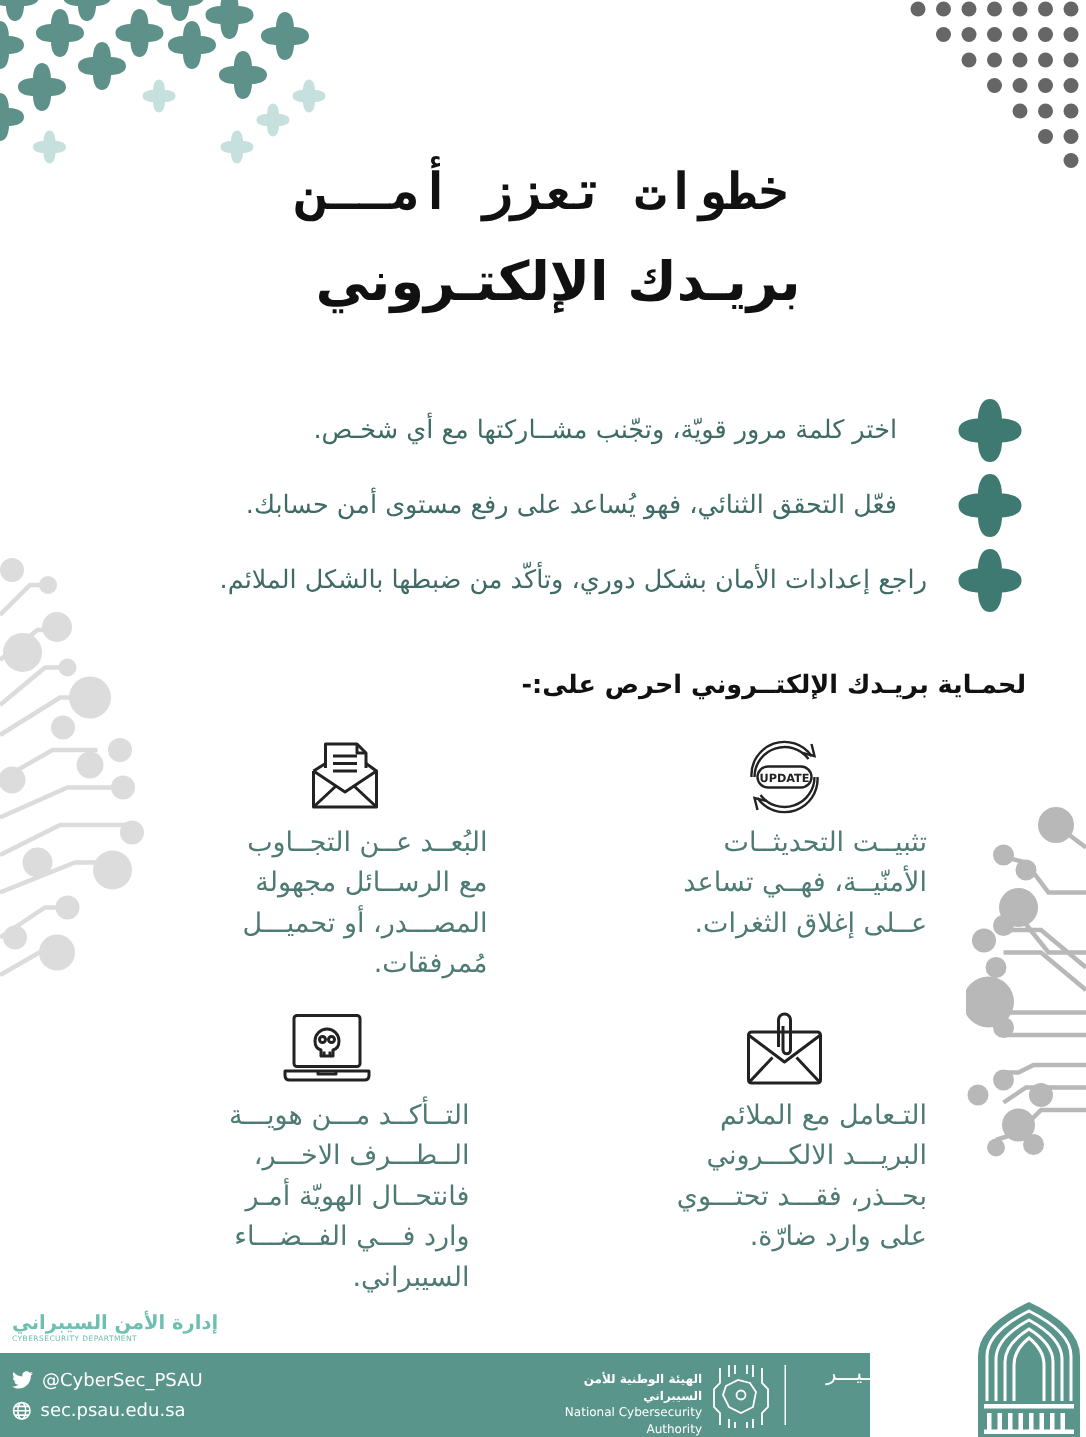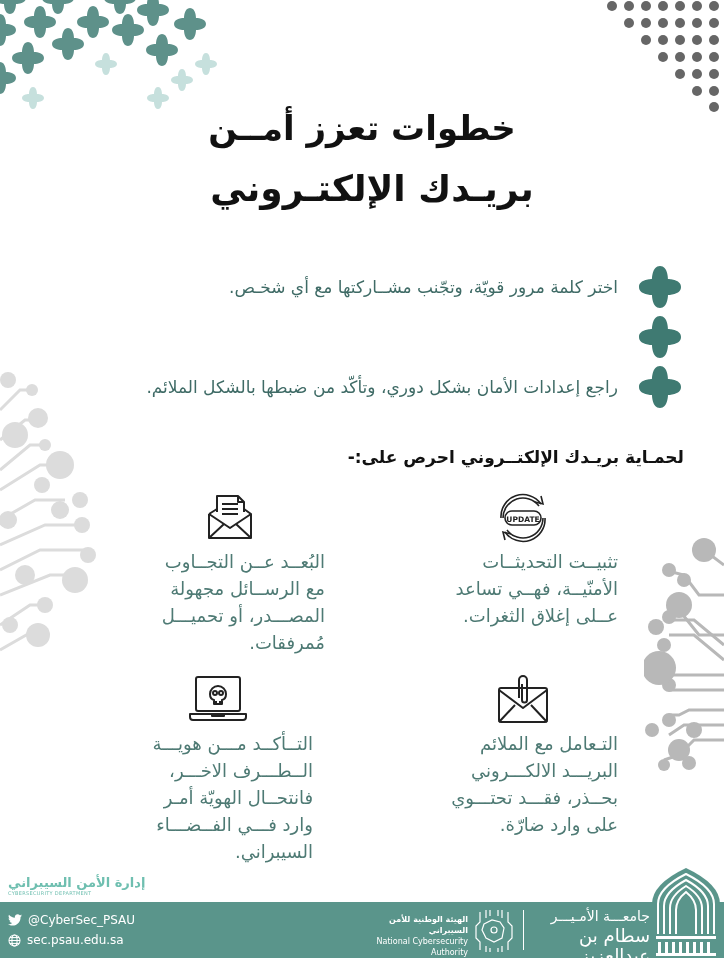--- a/index.html
+++ b/index.html
@@ -5,21 +5,21 @@
     * { margin: 0; padding: 0; box-sizing: border-box; }
     html, body { width: 724px; height: 958px; overflow: hidden; background: #ffffff; }
     body { position: relative; font-family: "DejaVu Sans", sans-serif; }
 
     .deco { position: absolute; }
     .title {
       position: absolute; left: 0; right: 0; text-align: center;
       font-family: "DejaVu Sans", sans-serif; font-weight: bold; color: #111;
       direction: rtl;
     }
-    .title1 { top: 108px; font-size: 34px; }
+    .title1 { top: 108px; font-size: 34px; font-family: Liberation Mono, monospace; }
     .title2 { top: 168px; font-size: 36px; padding-left: 20px; }
 
     .tips { position: absolute; right: 70px; top: 263px; width: 600px; direction: rtl; }
     .tip { display: flex; align-items: center; height: 48px; margin-bottom: 2px; }
     .tip-icon { width: 44px; height: 44px; flex: 0 0 44px; margin-left: 4px; margin-right: -28px; }
     .tip-text { font-size: 17px; color: #3f6b66; white-space: nowrap; }
 
     .subhead {
       position: absolute; right: 40px; top: 447px; direction: rtl;
       font-size: 17px; font-weight: bold; color: #111; white-space: nowrap;
@@ -33,21 +33,21 @@
     .c1 { left: 428px; top: 488px; }
     .c2 { left: 135px; top: 488px; }
     .c3 { left: 428px; top: 670px; }
     .c4 { left: 123px; top: 670px; }
 
     .dept { position: absolute; left: 8px; top: 875px; direction: rtl; text-align: left; }
     .dept-ar { font-size: 13px; color: #6fbfb0; font-weight: bold; }
     .dept-en { font-size: 5px; color: #6fbfb0; letter-spacing: 0.3px; }
 
     .footer {
-      position: absolute; left: 0; top: 902px; width: 724px; height: 56px;
+      position: absolute; left: 0; top: 902px; width: 580px; height: 56px;
       background: #5a958b; color: #fff;
     }
     .social { position: absolute; left: 8px; top: 8px; font-size: 12px; line-height: 20px; }
     .social-row { display: flex; align-items: center; gap: 6px; }
     .nca { position: absolute; left: 348px; top: 12px; text-align: right; font-size: 8px; line-height: 11px; width: 120px; }
     .nca-ar { direction: rtl; font-weight: bold; }
     .nca-logo { position: absolute; left: 470px; top: 6px; }
     .divider { position: absolute; left: 523px; top: 8px; width: 1px; height: 40px; background: #fff; }
     .psau { position: absolute; left: 530px; top: 4px; width: 120px; text-align: right; direction: rtl; }
     .psau-ar1 { font-size: 14px; line-height: 20px; }
@@ -185,26 +185,27 @@
 </svg>
 
 <div class="title title1">خطوات تعزز أمــن</div>
 <div class="title title2">بريـدك الإلكتـروني</div>
 
 <div class="tips">
   <div class="tip">
     <svg class="tip-icon" viewBox="-22 -22 44 44">
         <path fill="#3f7a72" d="M0,-21 C8,-21 8,-8 8,-8 C8,-8 21,-8 21,0 C21,8 8,8 8,8 C8,8 8,21 0,21 C-8,21 -8,8 -8,8 C-8,8 -21,8 -21,0 C-21,-8 -8,-8 -8,-8 C-8,-8 -8,-21 0,-21 Z"></path>
       </svg>
-    <span class="tip-text" style="margin-right:16px">اختر كلمة مرور قويّة، وتجّنب مشــاركتها مع أي شخـص.</span>
+    <span class="tip-text" style="margin-right:36px">اختر كلمة مرور قويّة، وتجّنب مشــاركتها مع أي شخـص.</span>
   </div>
   <div class="tip">
     <svg class="tip-icon" viewBox="-22 -22 44 44">
         <path fill="#3f7a72" d="M0,-21 C8,-21 8,-8 8,-8 C8,-8 21,-8 21,0 C21,8 8,8 8,8 C8,8 8,21 0,21 C-8,21 -8,8 -8,8 C-8,8 -21,8 -21,0 C-21,-8 -8,-8 -8,-8 C-8,-8 -8,-21 0,-21 Z"></path>
       </svg>
+    <span class="tip-text" style="margin-right:36px">فعّل التحقق الثنائي، فهو يُساعد على رفع مستوى أمن حسابك.</span>
   </div>
   <div class="tip">
     <svg class="tip-icon" viewBox="-22 -22 44 44">
         <path fill="#3f7a72" d="M0,-21 C8,-21 8,-8 8,-8 C8,-8 21,-8 21,0 C21,8 8,8 8,8 C8,8 8,21 0,21 C-8,21 -8,8 -8,8 C-8,8 -21,8 -21,0 C-21,-8 -8,-8 -8,-8 C-8,-8 -8,-21 0,-21 Z"></path>
       </svg>
     <span class="tip-text" style="margin-right:16px">راجع إعدادات الأمان بشكل دوري، وتأكّد من ضبطها بالشكل الملائم.</span>
   </div>
 </div>
 
 <div class="subhead">لحمـاية بريـدك الإلكتــروني احرص على:-</div>

